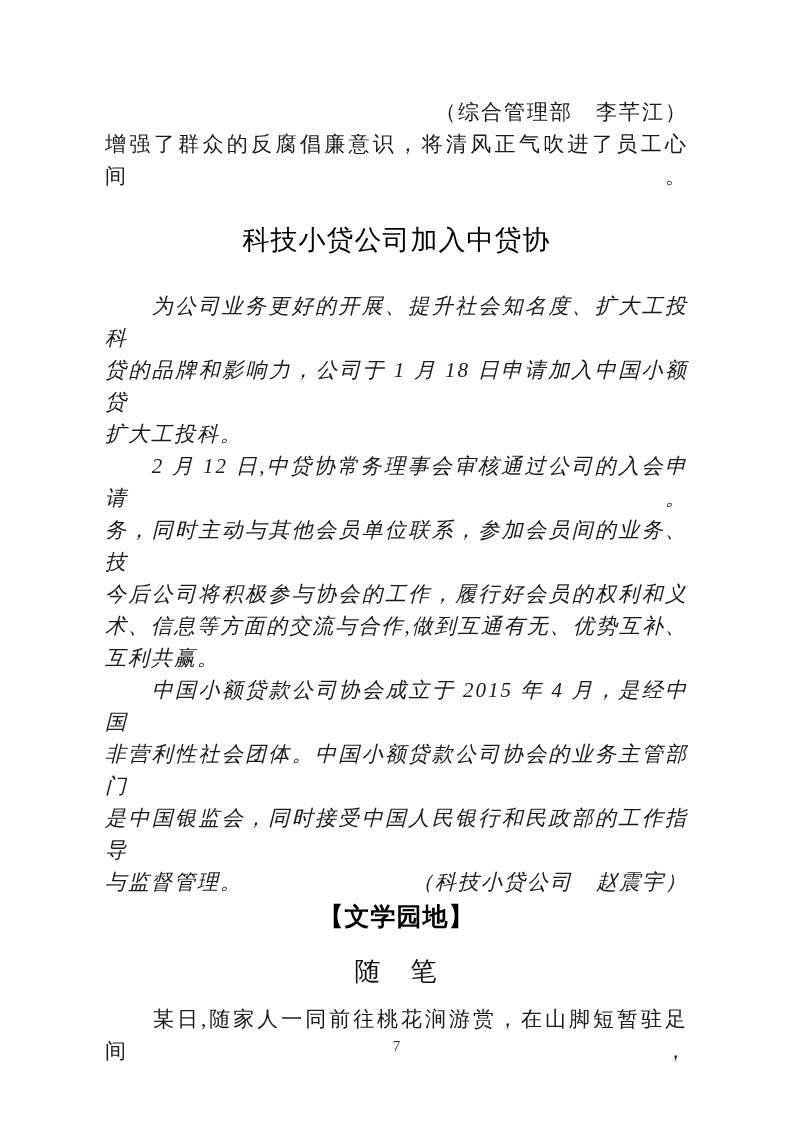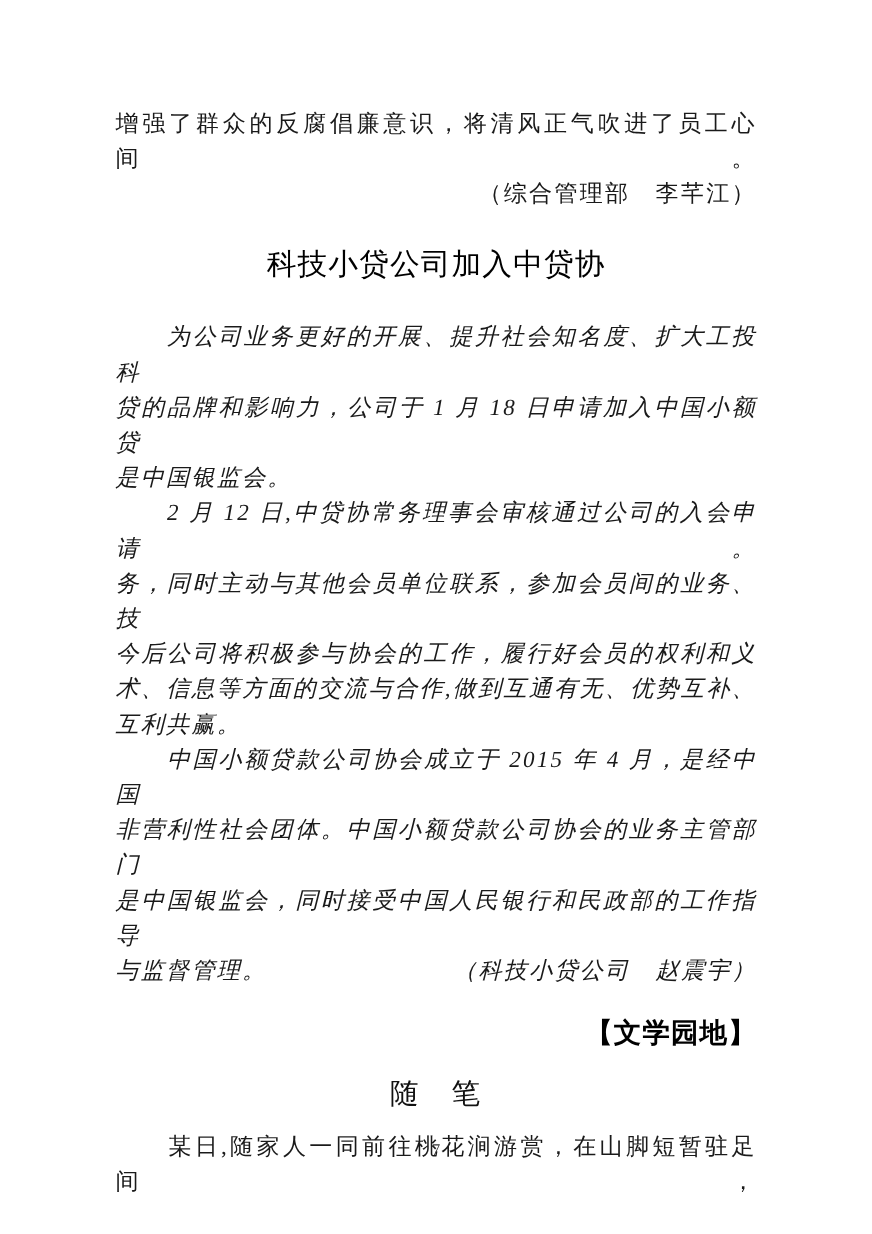--- a/index.html
+++ b/index.html
@@ -48,26 +48,26 @@
     font-size: 27px;
     line-height: 36px;
     text-align: center;
     letter-spacing: 1px;
     color: #000000;
     font-weight: 400;
   }
   .para { margin-top: 32px; font-style: italic; }
   .para.tight { margin-top: 0; }
   .section-marker {
-    margin-top: 26px;
+    margin-top: 3px;
     font-size: 25px;
     line-height: 32px;
     font-weight: bold;
     letter-spacing: 1px;
-    text-align: right;
+    text-align: center;
     color: #000000;
   }
   .essay-title {
     margin-top: 20px;
     font-family: "Liberation Sans", "DejaVu Sans", sans-serif;
     font-size: 26px;
     line-height: 36px;
     text-align: center;
     letter-spacing: 2px;
     color: #111111;
@@ -82,31 +82,31 @@
     font-size: 15px;
     color: #333333;
   }
 </style>
 </head>
 <body>
 
 <div class="page">
   <div class="content">
 
+    <div class="line right">（综合管理部　李芊江）</div>
     <div class="line">增强了群众的反腐倡廉意识，将清风正气吹进了员工心间。</div>
-    <div class="line right">（综合管理部　李芊江）</div>
 
     <div class="article-title">科技小贷公司加入中贷协</div>
 
     <div class="para">
       <div>
           <div class="line">　　为公司业务更好的开展、提升社会知名度、扩大工投科</div>
           <div class="line">贷的品牌和影响力，公司于 1 月 18 日申请加入中国小额贷</div>
         </div>
-      <div class="line last">是中国银监会。</div>
+      <div class="line last">扩大工投科。</div>
     </div>
 
     <div class="para tight">
       <div>
           <div class="line">　　2 月 12 日,中贷协常务理事会审核通过公司的入会申请。</div>
           <div class="line">务，同时主动与其他会员单位联系，参加会员间的业务、技</div>
           <div class="line">今后公司将积极参与协会的工作，履行好会员的权利和义</div>
           <div class="line">术、信息等方面的交流与合作,做到互通有无、优势互补、</div>
         </div>
       <div class="line last">互利共赢。</div>

